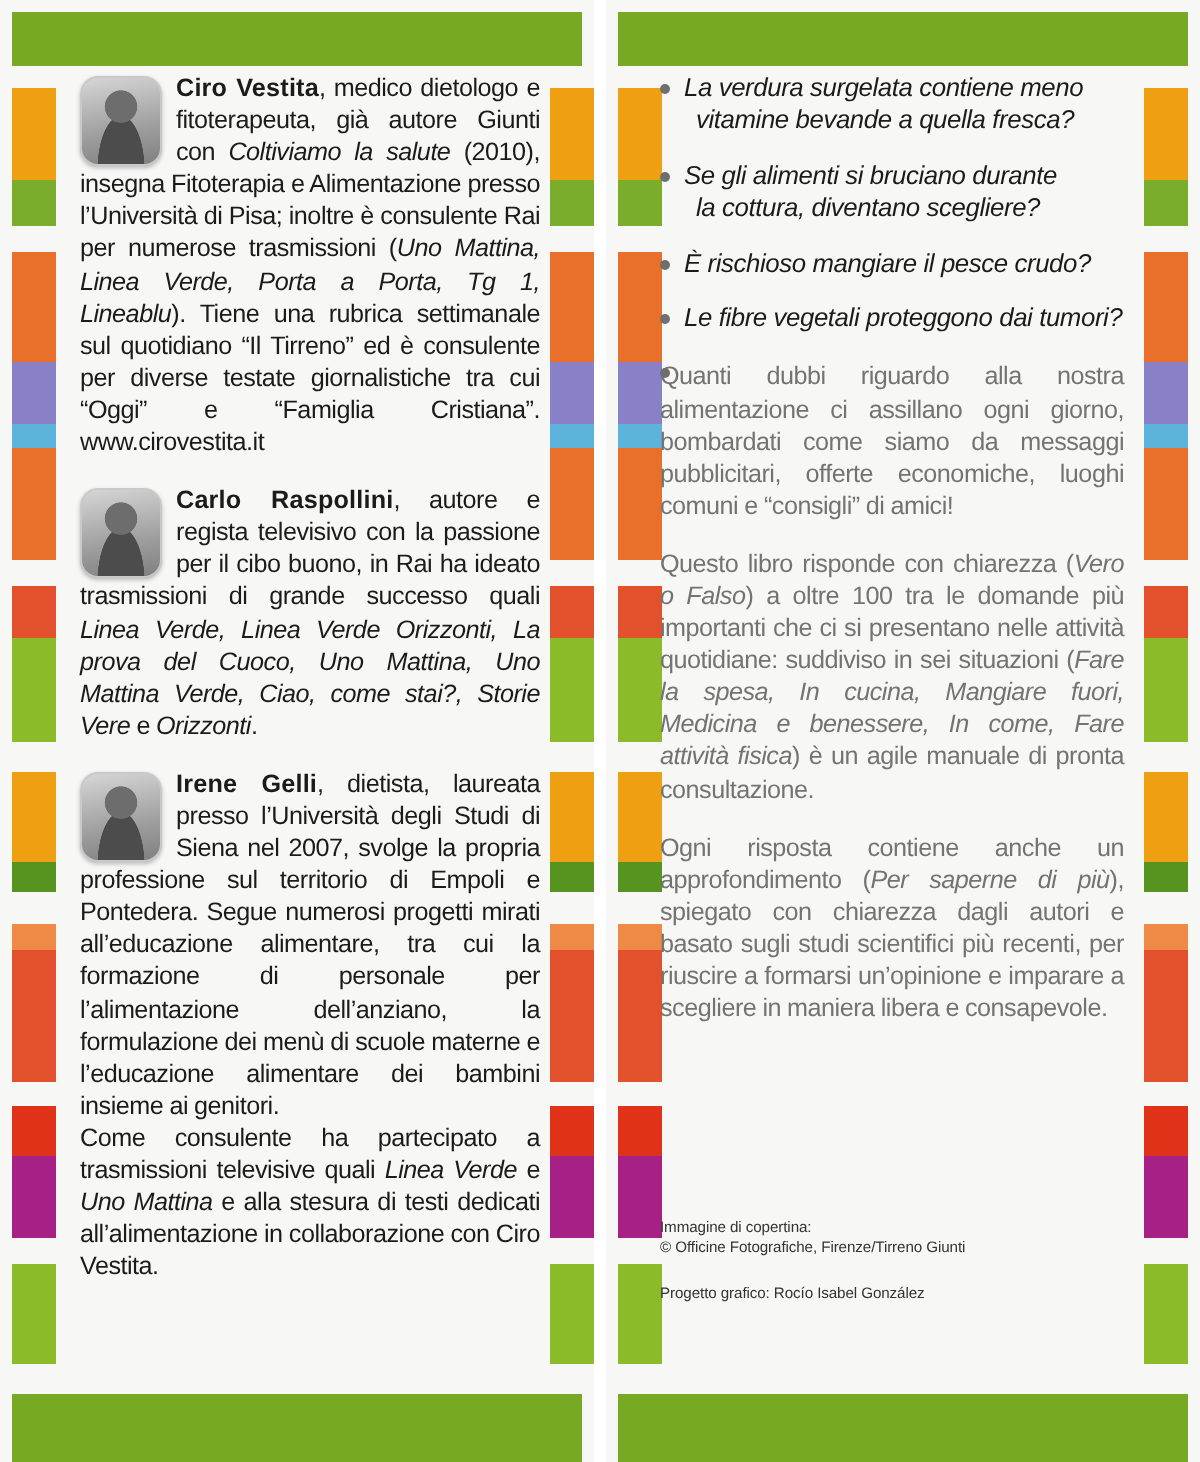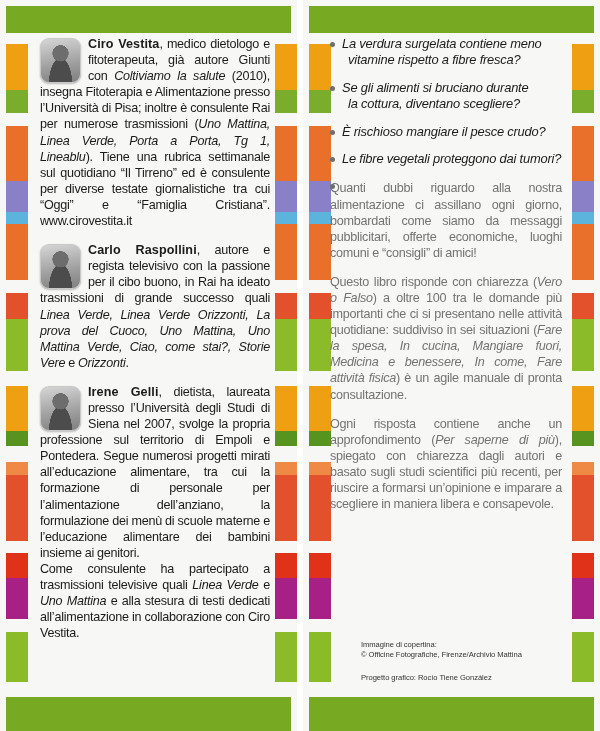--- a/index.html
+++ b/index.html
@@ -83,22 +83,22 @@
     font-size:12.6px;
     line-height:16.1px;
     text-align:justify;
     letter-spacing:-0.25px;
     word-spacing:-0.2px;
     color:#737373;
   }
 
   
   #credits{
-    position:absolute;left:330px;top:640px;width:230px;z-index:5;
-    font-size:7.6px;line-height:10.4px;color:#333;letter-spacing:-0.05px;margin-left:31px;
+    position:absolute;left:330px;top:609px;width:230px;z-index:5;
+    font-size:7.6px;line-height:10.4px;color:#333;letter-spacing:-0.05px;
   }
   #credits .blk{margin-bottom:12px;}
   #credits .blk:last-child{margin-bottom:0;}
 </style>
 </head>
 <body>
 
 <div id="cover">
 
   <div class="panel" id="panel-left"></div>
@@ -194,36 +194,36 @@
         <p><span class="nm">Carlo Raspollini</span>, autore e regista televisivo con la passione per il cibo buono, in Rai ha ideato trasmissioni di grande successo quali <i>Linea Verde, Linea Verde Orizzonti, La prova del Cuoco, Uno Mattina, Uno Mattina Verde, Ciao, come stai?, Storie Vere</i> e <i>Orizzonti</i>.</p>
       </div>
       <div class="bio">
         <div class="photo"></div>
         <p><span class="nm">Irene Gelli</span>, dietista, laureata presso l’Università degli Studi di Siena nel 2007, svolge la propria professione sul territorio di Empoli e Pontedera. Segue numerosi progetti mirati all’educazione alimentare, tra cui la formazione di personale per l’alimentazione dell’anziano, la formulazione dei menù di scuole materne e l’educazione alimentare dei bambini insieme ai genitori.<br>Come consulente ha partecipato a trasmissioni televisive quali <i>Linea Verde</i> e <i>Uno Mattina</i> e alla stesura di testi dedicati all’alimentazione in collaborazione con Ciro Vestita.</p>
       </div>
     </div>
 
   <div class="textcol" id="text-right">
     <ul class="qlist">
-        <li><span class="bullet" style="background: rgb(111, 111, 111);"></span><span>La verdura surgelata contiene meno</span><span class="l2">vitamine rispetto a fibre fresca?</span></li>
+        <li><span class="bullet" style="background: rgb(111, 111, 111);"></span><span>La verdura surgelata contiene meno</span><span class="l2">vitamine bevande a quella fresca?</span></li>
         <li><span class="bullet" style="background: rgb(111, 111, 111);"></span><span>Se gli alimenti si bruciano durante</span><span class="l2">la cottura, diventano scegliere?</span></li>
         <li><span class="bullet" style="background: rgb(111, 111, 111);"></span><span>È rischioso mangiare il pesce crudo?</span></li>
         <li><span class="bullet" style="background: rgb(111, 111, 111);"></span><span>Le fibre vegetali proteggono dai tumori?</span></li>
         <li><span class="bullet" style="background: rgb(111, 111, 111);"></span></li>
       </ul>
     <div>
         <p class="para">Quanti dubbi riguardo alla nostra alimentazione ci assillano ogni giorno, bombardati come siamo da messaggi pubblicitari, offerte economiche, luoghi comuni e “consigli” di amici!</p>
         <p class="para">Questo libro risponde con chiarezza (<i>Vero o Falso</i>) a oltre 100 tra le domande più importanti che ci si presentano nelle attività quotidiane: suddiviso in sei situazioni (<i>Fare la spesa, In cucina, Mangiare fuori, Medicina e benessere, In come, Fare attività fisica</i>) è un agile manuale di pronta consultazione.</p>
         <p class="para">Ogni risposta contiene anche un approfondimento (<i>Per saperne di più</i>), spiegato con chiarezza dagli autori e basato sugli studi scientifici più recenti, per riuscire a formarsi un’opinione e imparare a scegliere in maniera libera e consapevole.</p>
       </div>
   </div>
 
   <div id="credits">
       <div class="blk">
         <div>Immagine di copertina:</div>
-        <div>© Officine Fotografiche, Firenze/Archivio Mattina</div>
+        <div>© Officine Fotografiche, Firenze/Tirreno Giunti</div>
       </div>
       <div class="blk">
-        <div>Progetto grafico: Rocío Tiene González</div>
+        <div>Progetto grafico: Rocío Isabel González</div>
       </div>
     </div>
 
 </div>
 
 </body></html>

